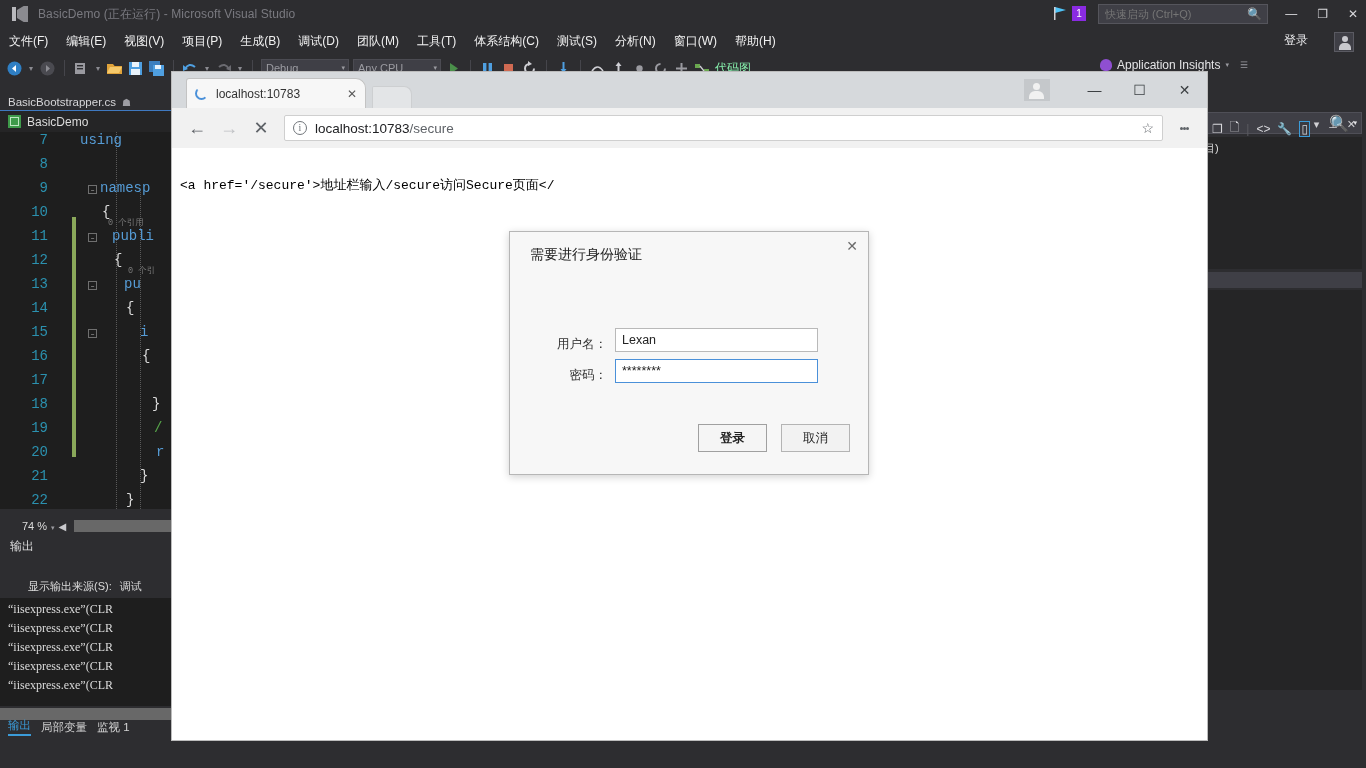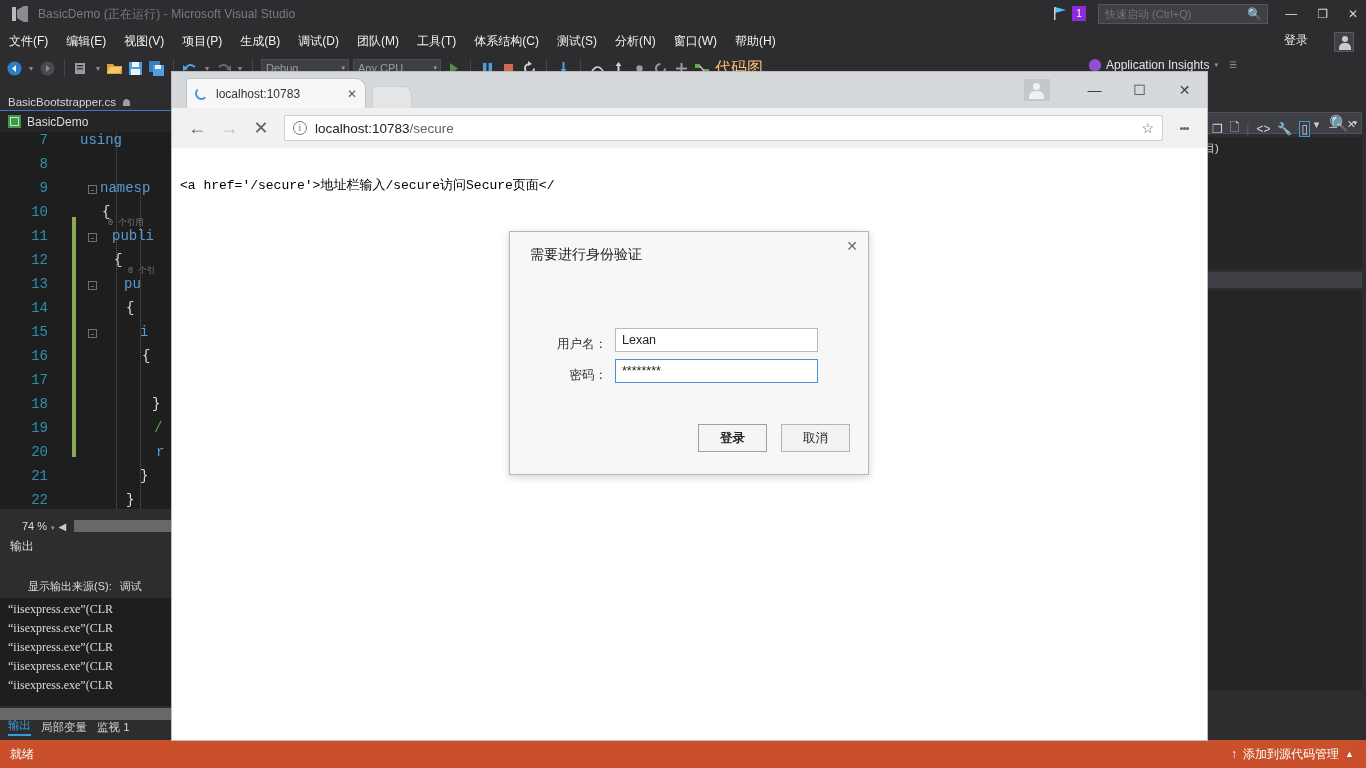--- a/index.html
+++ b/index.html
@@ -67,21 +67,21 @@
     background:#2d2d30; display:flex; align-items:center; gap:4px; padding-left:6px;
   }
   .tb-sep { width:1px; height:16px; background:#45454b; margin:0 4px; }
   .tb-ico { width:17px; height:17px; position:relative; }
   .tb-caret { color:#8a8a90; font-size:8px; width:8px; text-align:center; }
   .tb-combo {
     width:88px; height:19px; background:#3f3f46; border:1px solid #4b4b52;
     color:#9b9ba1; font-size:11px; display:flex; align-items:center; padding-left:4px;
   }
   .tb-combo .c { margin-left:auto; margin-right:3px; font-size:7px; }
-  .tb-appins { position:absolute; right:129px; top:58px; color:#e4e4e6; font-size:12px; display:flex; align-items:center; gap:5px;}
+  .tb-appins { position:absolute; right:118px; top:58px; color:#e4e4e6; font-size:12px; display:flex; align-items:center; gap:5px;}
   .tb-appins .bulb { width:12px;height:12px;border-radius:50% 50% 40% 40%; background:#8f4fd1;}
 
   
   .vs-doctab {
     position:absolute; top:88px; left:0; width:175px; height:20px;
     color:#d6d6d9; font-size:11.5px; display:flex; align-items:flex-end; gap:6px; padding-left:8px;
   }
   .vs-doctab .pin { font-size:10px; color:#9d9da3; }
   .vs-navbar {
     position:absolute; top:110px; left:0; width:175px; height:22px;
@@ -365,21 +365,21 @@
         <path d="M13 8.5 A4.5 4.5 0 1 1 8.5 4" stroke="#9a9aa0" stroke-width="2" fill="none"></path>
       </svg>
       <svg class="tb-ico" viewBox="0 0 17 17">
         <path d="M8.5 3 v11 M3 8.5 h11" stroke="#9a9aa0" stroke-width="2"></path>
       </svg>
       <svg class="tb-ico" viewBox="0 0 17 17">
         <rect x="1" y="4" width="5" height="4" fill="#6aa84f"></rect>
         <rect x="10" y="9" width="5" height="4" fill="#6aa84f"></rect>
         <path d="M6 6 L10 11" stroke="#cfcfd4" stroke-width="1.3"></path>
       </svg>
-      <span style="color:#fdba74;font-size:16px;">代码图</span>
+      <span style="color:#86efac;font-size:12px;">代码图</span>
     </div>
     <div class="tb-appins">
       <span class="bulb"></span>
       <span>Application Insights</span>
       <span style="font-size:7px;color:#9b9ba1;">▾</span>
       <span style="font-size:9px;color:#9b9ba1;margin-left:6px;">☰</span>
     </div>
 
     <div class="vs-doctab">
       <span>BasicBootstrapper.cs</span>
@@ -496,28 +496,20 @@
     </div>
     <div class="vs-toolwin-icons">
       <span>❐</span>
       <span>🗋</span>
       <span style="color:#5a5a60;">|</span>
       <span>&lt;&gt;</span>
       <span>🔧</span>
       <span class="sel">▯</span>
     </div>
 
-    <div class="vs-status">
-      <span class="ready">就绪</span>
-      <span class="right">
-        <span>↑</span>
-        <span>添加到源代码管理</span>
-        <span style="font-size:9px;">▲</span>
-      </span>
-    </div>
   </div>
 
   <div class="chrome">
 
     <div class="chrome-tabstrip">
       <div class="chrome-tab">
         <span class="spinner"></span>
         <span class="label">localhost:10783</span>
         <span class="close">✕</span>
       </div>

